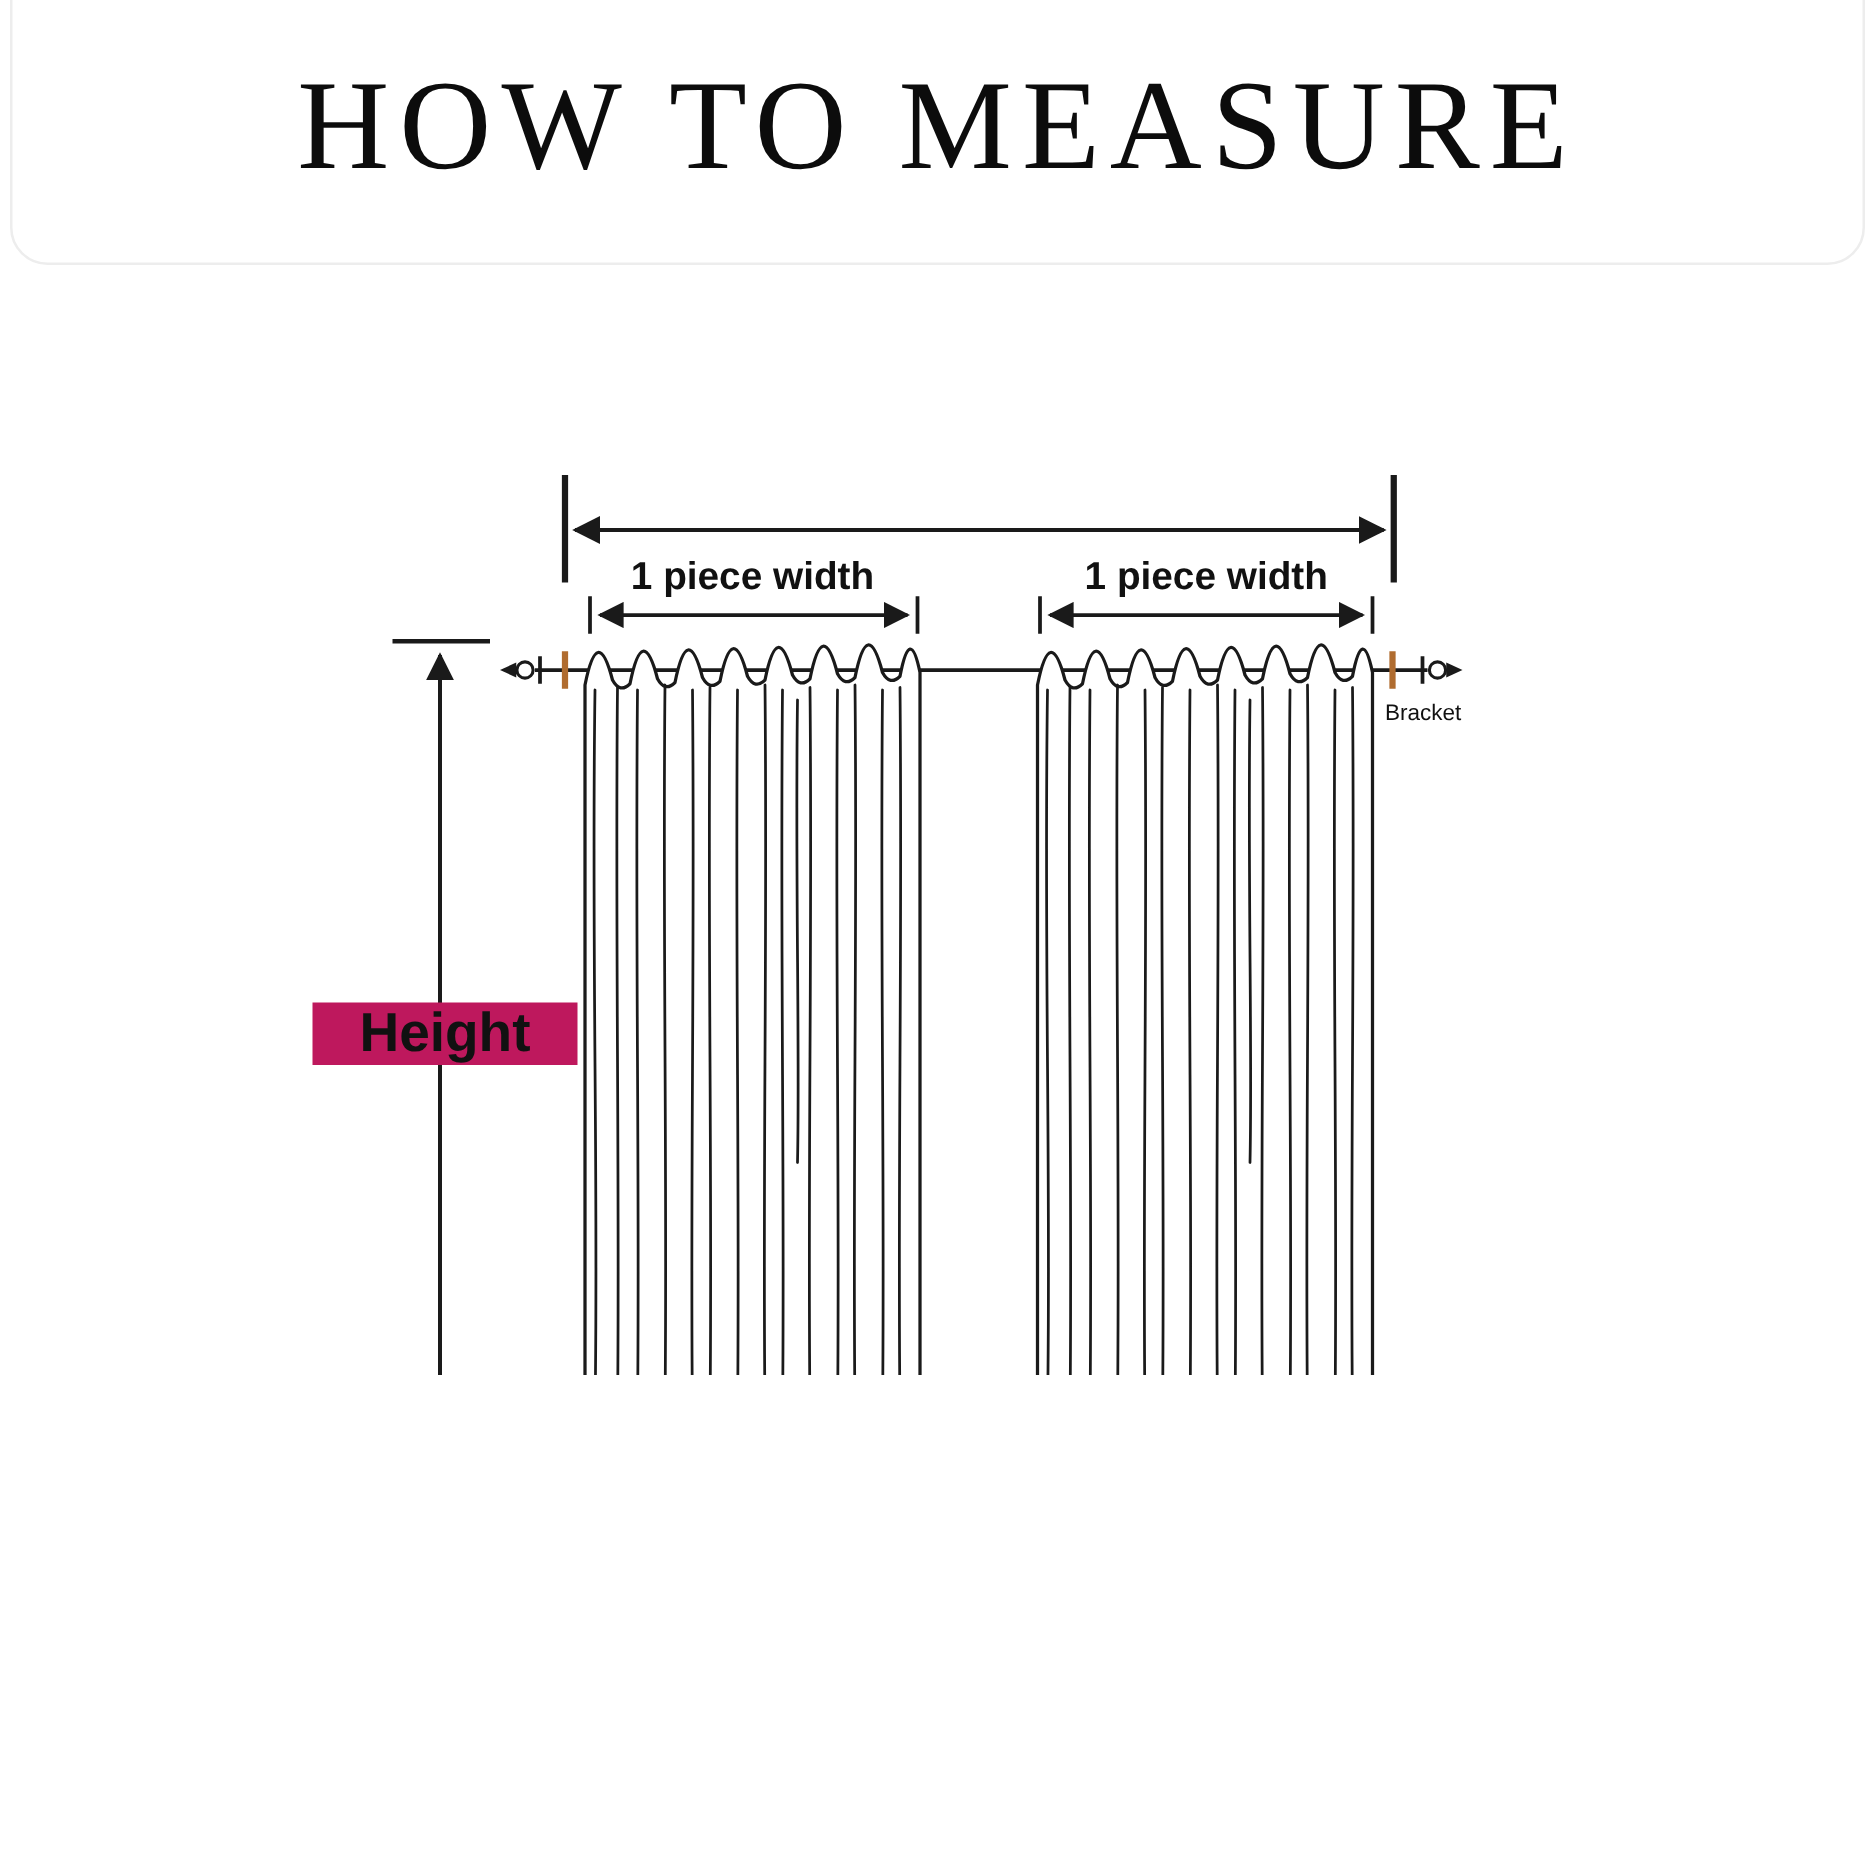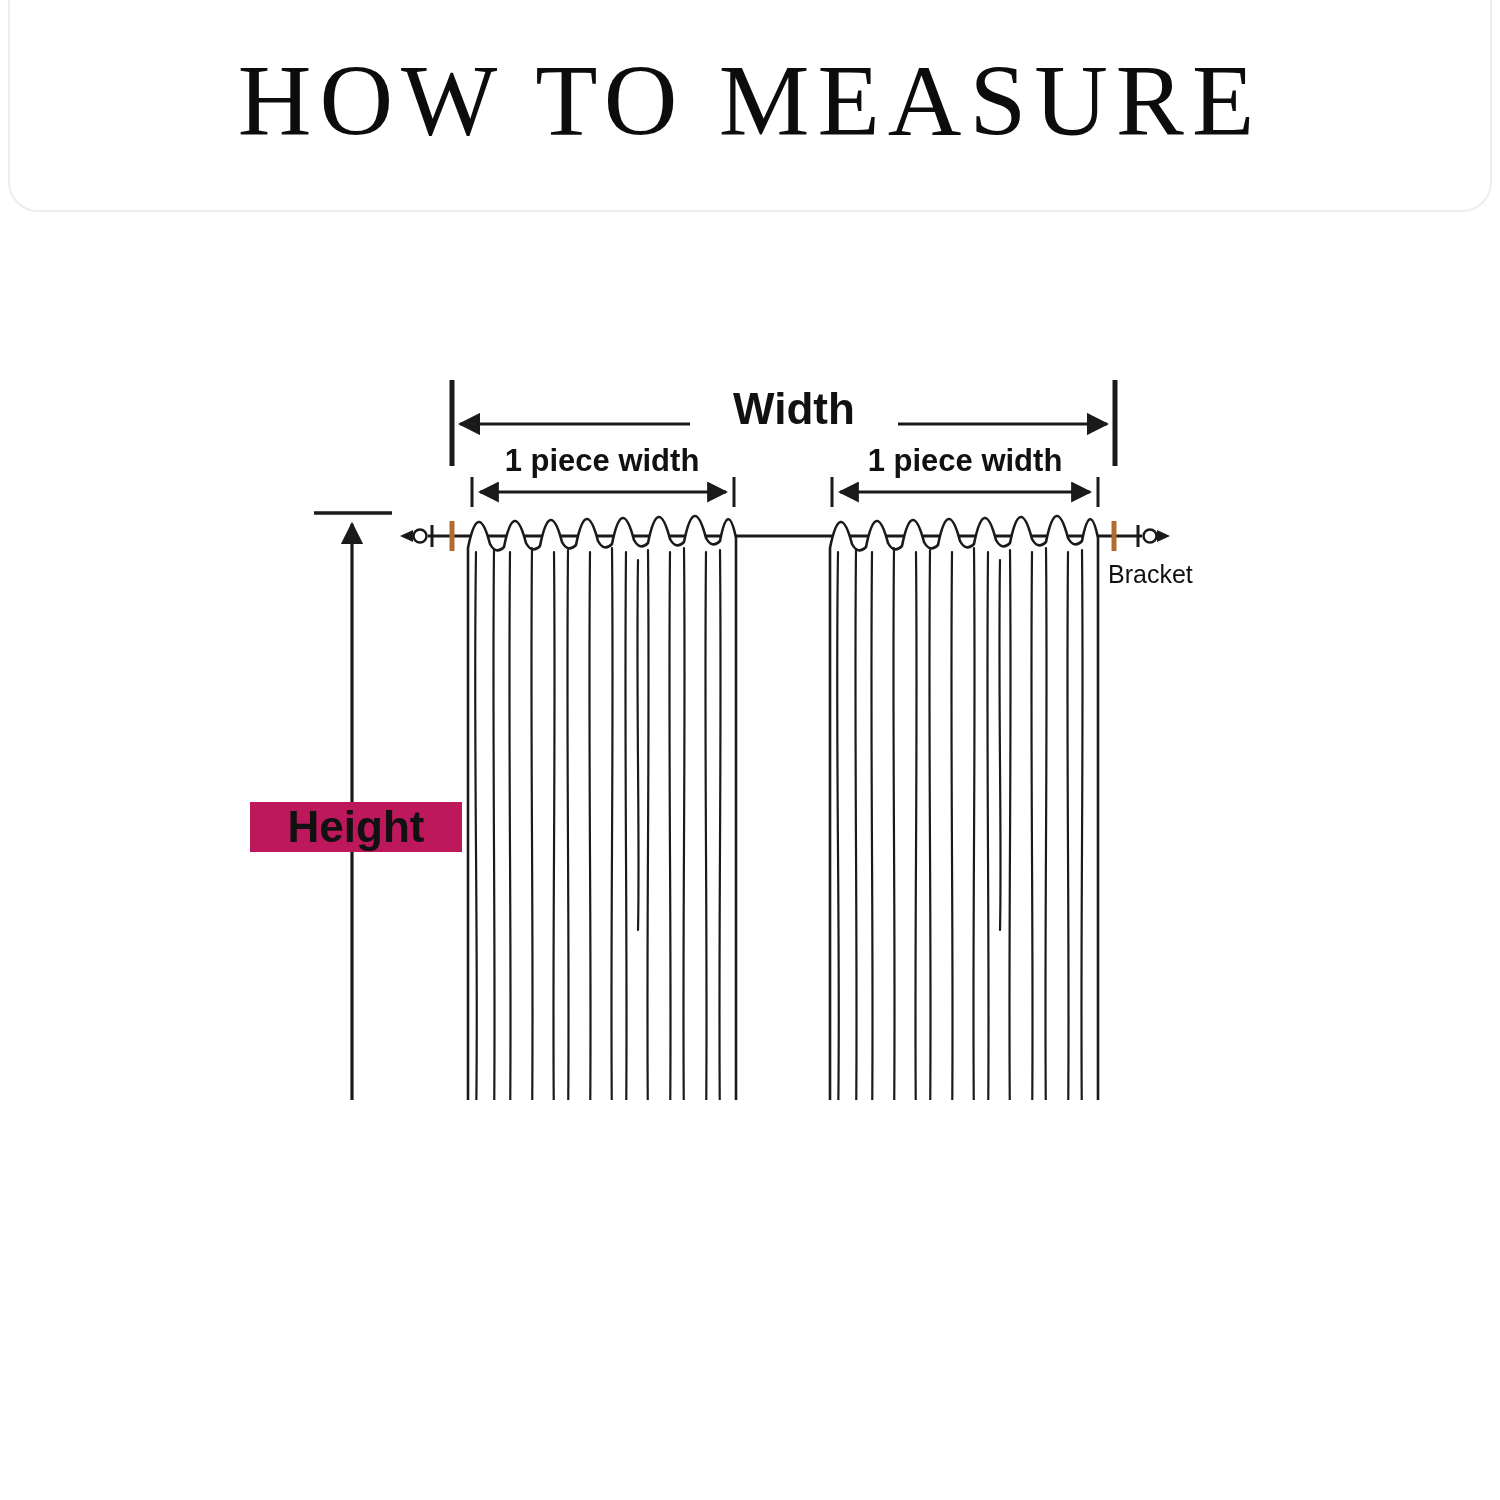--- a/index.html
+++ b/index.html
@@ -45,21 +45,21 @@
     font-size: 44px; font-weight: bold;
     background: #ffffff; padding: 0 8px;
   }
   .piece-width-left-label  { left: 470px; top: 443px; width: 264px; font-size: 31px; font-weight: bold; }
   .piece-width-right-label { left: 832px; top: 443px; width: 266px; font-size: 31px; font-weight: bold; }
   .height-label {
     left: 250px; top: 802px; width: 212px;
     font-size: 44px; font-weight: bold;
     background: #be185d;
   }
-  .bracket-label { left: 1108px; top: 560px; font-size: 25px; font-weight: 400; text-align: left; }
+  .bracket-label { left: 1108px; top: 560px; font-size: 18px; font-weight: 400; text-align: left; }
   .footer-note {
     position: absolute;
     left: 766px; top: 1372px; width: 650px;
     font-size: 37px; letter-spacing: -0.5px;
     text-align: center;
     color: #101010;
     white-space: nowrap;
   }
 </style>
 </head>
@@ -166,21 +166,20 @@
     <g>
       <line x1="1114" y1="521" x2="1114" y2="551" stroke="#b06c2f" stroke-width="5"></line>
     </g>
 
     <g stroke="#1a1a1a">
       <line x1="556" y1="1300" x2="1452" y2="1300" stroke-width="3.5"></line>
     </g>
     <rect x="556" y="1302" width="896" height="28" fill="url(#hatch)"></rect>
   </svg>
 
-  <div class="label width-label">Width</div>
   <div class="label piece-width-left-label">1 piece width</div>
   <div class="label piece-width-right-label">1 piece width</div>
   <div class="label height-label">Height</div>
   <div class="label bracket-label">Bracket</div>
 
   <div class="footer-note">Each package includes 2 printed curtain panels</div>
 
 </div>
 
 </body></html>

